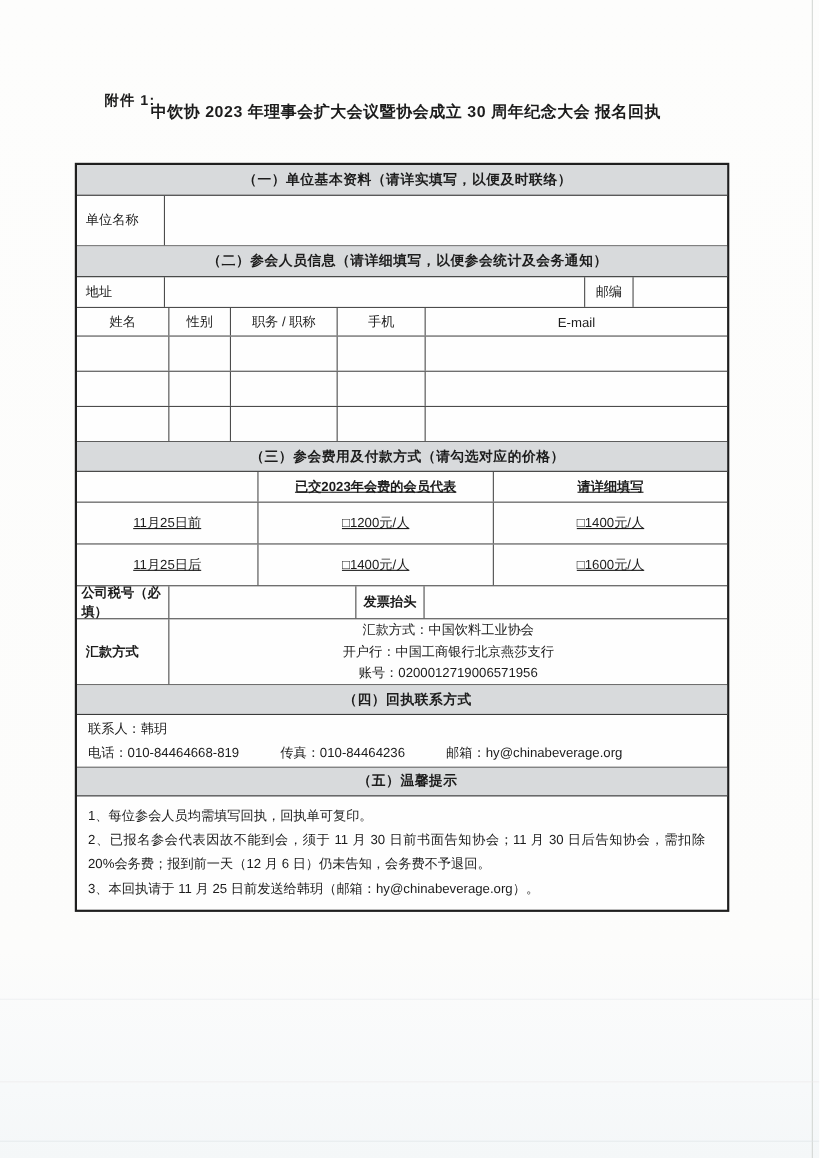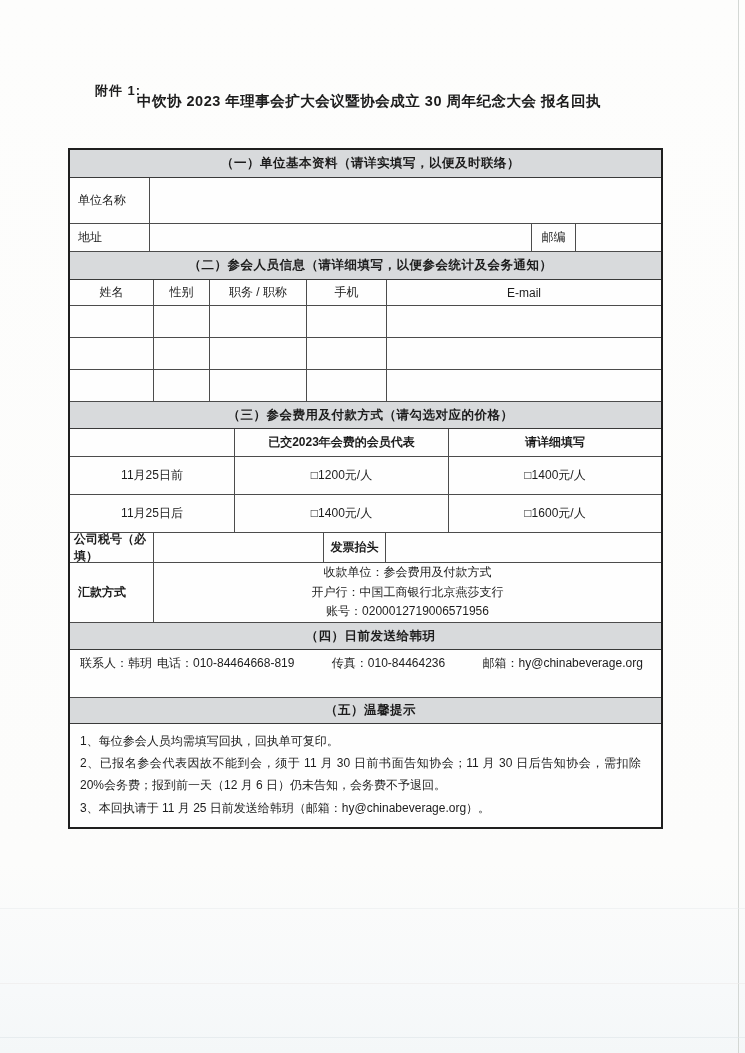--- a/index.html
+++ b/index.html
@@ -44,31 +44,31 @@
   .h26 { height:26px; } .h30 { height:30px; } .h38 { height:38px; }
   .h32 { height:32px; } .h48 { height:48px; } .h60 { height:60px; }
   .w80 { width:80px; } .w382 { width:382px; } .w44 { width:44px; }
 
   
   .aw1 { width:84px; } .aw2 { width:56px; } .aw3 { width:97px; } .aw4 { width:80px; }
   .att-head .cell { justify-content:center; }
 
   
   .fw1 { width:165px; } .fw2 { width:214px; }
-  .fee .cell { justify-content:center; }
+  .fee .cell { justify-content:center;text-decoration:underline; }
   .fee-head .cell { font-weight:bold; }
 
   .tw1 { width:84px; } .tw2 { width:170px; } .tw3 { width:62px; }
   .bold-label { font-weight:bold; }
 
   .payment-lines { display:flex; flex-direction:column; justify-content:center; gap:4px;
     padding:5px 8px; font-size:12px; flex:1; border-right:none; }
   .payment-lines div { line-height:1.3; }
 
-  .contact-cell { align-items:flex-start; justify-content:flex-start;
+  .contact-cell { flex-direction:column; align-items:flex-start; justify-content:center;
     gap:5px; padding:5px 10px; border-right:none; width:100%; }
   .contact-line2 span { margin-right:0; }
   .gap { display:inline-block; width:34px; }
 
   .notes { display:block; padding:6px 20px 8px 10px; font-size:12px; font-weight:normal;
     line-height:1.85; border-right:none; width:100%; }
   .notes p { text-align:justify; }
 
   
   .scan-vline { position:absolute; top:0; bottom:0; right:6px; width:1px; background:#ccd1ce; opacity:.85; }
@@ -87,29 +87,29 @@
 
   <div class="form">
 
     <div class="row sec-header h28">
       <span>（一）单位基本资料（请详实填写，以便及时联络）</span>
     </div>
     <div class="row h33">
       <div class="cell w80">单位名称</div>
       <div class="cell flex1 last"></div>
     </div>
+    <div class="row sec-header h28">
+      <span>（二）参会人员信息（请详细填写，以便参会统计及会务通知）</span>
+    </div>
+
     <div class="row h28">
       <div class="cell w80">地址</div>
       <div class="cell w382"></div>
       <div class="cell w44 center">邮编</div>
       <div class="cell flex1 last"></div>
-    </div>
-
-    <div class="row sec-header h28">
-      <span>（二）参会人员信息（请详细填写，以便参会统计及会务通知）</span>
     </div>
     <div class="row h26 att-head">
       <div class="cell aw1">姓名</div>
       <div class="cell aw2">性别</div>
       <div class="cell aw3">职务 / 职称</div>
       <div class="cell aw4">手机</div>
       <div class="cell flex1 last">E-mail</div>
     </div>
     <div class="row h32">
       <div class="cell aw1"></div>
@@ -153,28 +153,28 @@
     </div>
     <div class="row h30">
       <div class="cell tw1 bold-label" style="padding:2px 4px;">公司税号（必填）</div>
       <div class="cell tw2"></div>
       <div class="cell tw3 bold-label center">发票抬头</div>
       <div class="cell flex1 last"></div>
     </div>
     <div class="row h60">
       <div class="cell tw1 bold-label">汇款方式</div>
       <div class="cell payment-lines last">
-        <div>收款单位：参会费用及付款方式</div>
+        <div>汇款方式：中国饮料工业协会</div>
         <div>开户行：中国工商银行北京燕莎支行</div>
         <div>账号：0200012719006571956</div>
       </div>
     </div>
 
     <div class="row sec-header h27">
-      <span>（四）日前发送给韩玥</span>
+      <span>（四）回执联系方式</span>
     </div>
     <div class="row h48">
       <div class="cell contact-cell last">
         <div>联系人：韩玥</div>
         <div class="contact-line2">
           <span>电话：010-84464668-819</span><span class="gap"></span>
           <span>传真：010-84464236</span><span class="gap"></span>
           <span>邮箱：hy@chinabeverage.org</span>
         </div>
       </div>

